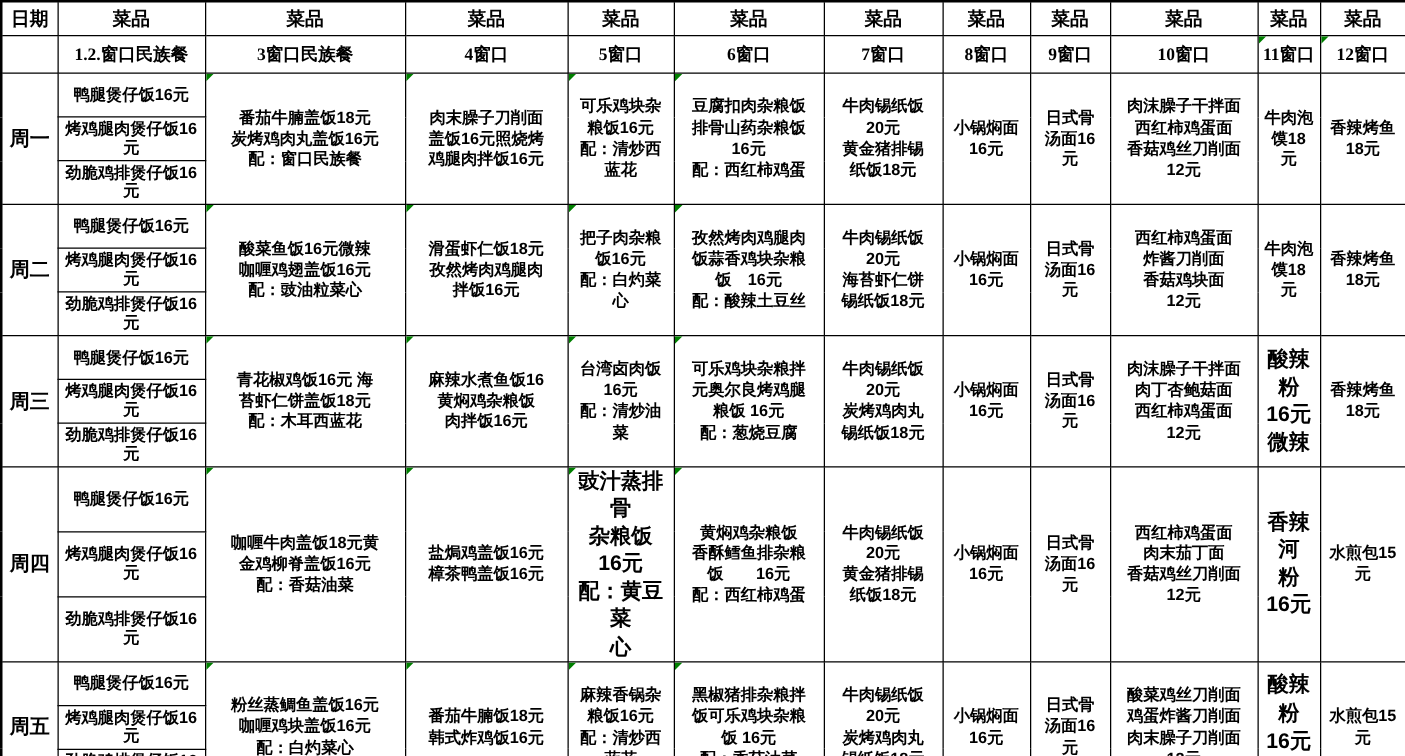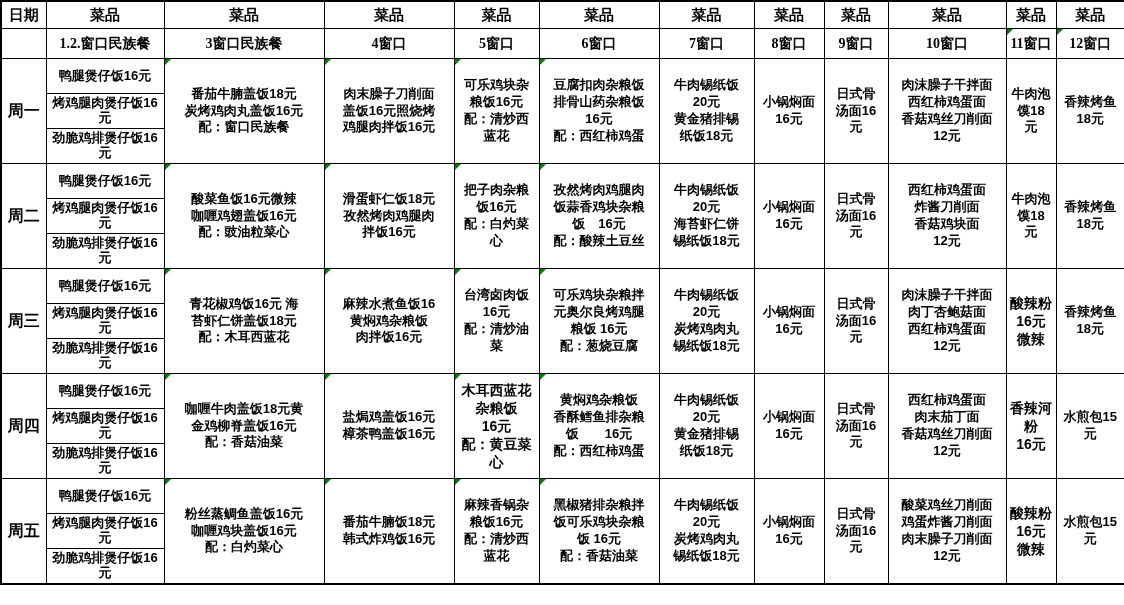--- a/index.html
+++ b/index.html
@@ -10,21 +10,21 @@
          font-size:23px;font-weight:bold;color:#c00000;letter-spacing:0.5px;}
   table{border-collapse:collapse;table-layout:fixed;width:1124px;
         border:2px solid #000;}
   td{border:1px solid #000;padding:0 1px;text-align:center;vertical-align:middle;
      color:#000;font-weight:bold;overflow:hidden;position:relative;}
   tr.hr1 td{height:26px;font-size:15px;margin-top:32px;}
   tr.hr2 td{height:29px;font-size:14px;font-family:Liberation Serif, serif;}
   td.daylab{font-size:16px;font-family:Liberation Serif, serif;}
   td.fixed{font-size:13px;height:34px;line-height:1.15;}
   td.dish{font-size:13px;line-height:1.3;white-space:pre-line;}
-  td.sm{font-size:14px;}
+  td.sm{font-size:17px;}
   
   td.gm::before{content:"";position:absolute;left:0;top:0;width:0;height:0;
      border-top:6px solid #008000;border-right:6px solid transparent;}
 </style>
 </head>
 <body>
 
 <div id="page">
 
   <table>
@@ -204,21 +204,21 @@
         </tr>
 
     <tr>
       <td class="daylab" rowspan="3">周四</td>
       <td class="fixed">鸭腿煲仔饭16元</td>
       <td class="dish gm" rowspan="3">咖喱牛肉盖饭18元黄
 金鸡柳脊盖饭16元
 配：香菇油菜</td>
       <td class="dish gm" rowspan="3">盐焗鸡盖饭16元
 樟茶鸭盖饭16元</td>
-      <td class="dish gm sm" rowspan="3">木耳西蓝花
+      <td class="dish gm sm" rowspan="3">豉汁蒸排骨
 杂粮饭
 16元
 配：黄豆菜
 心</td>
       <td class="dish gm" rowspan="3">黄焖鸡杂粮饭
 香酥鳕鱼排杂粮
 饭　　16元
 配：西红柿鸡蛋</td>
       <td class="dish" rowspan="3">牛肉锡纸饭
 20元

